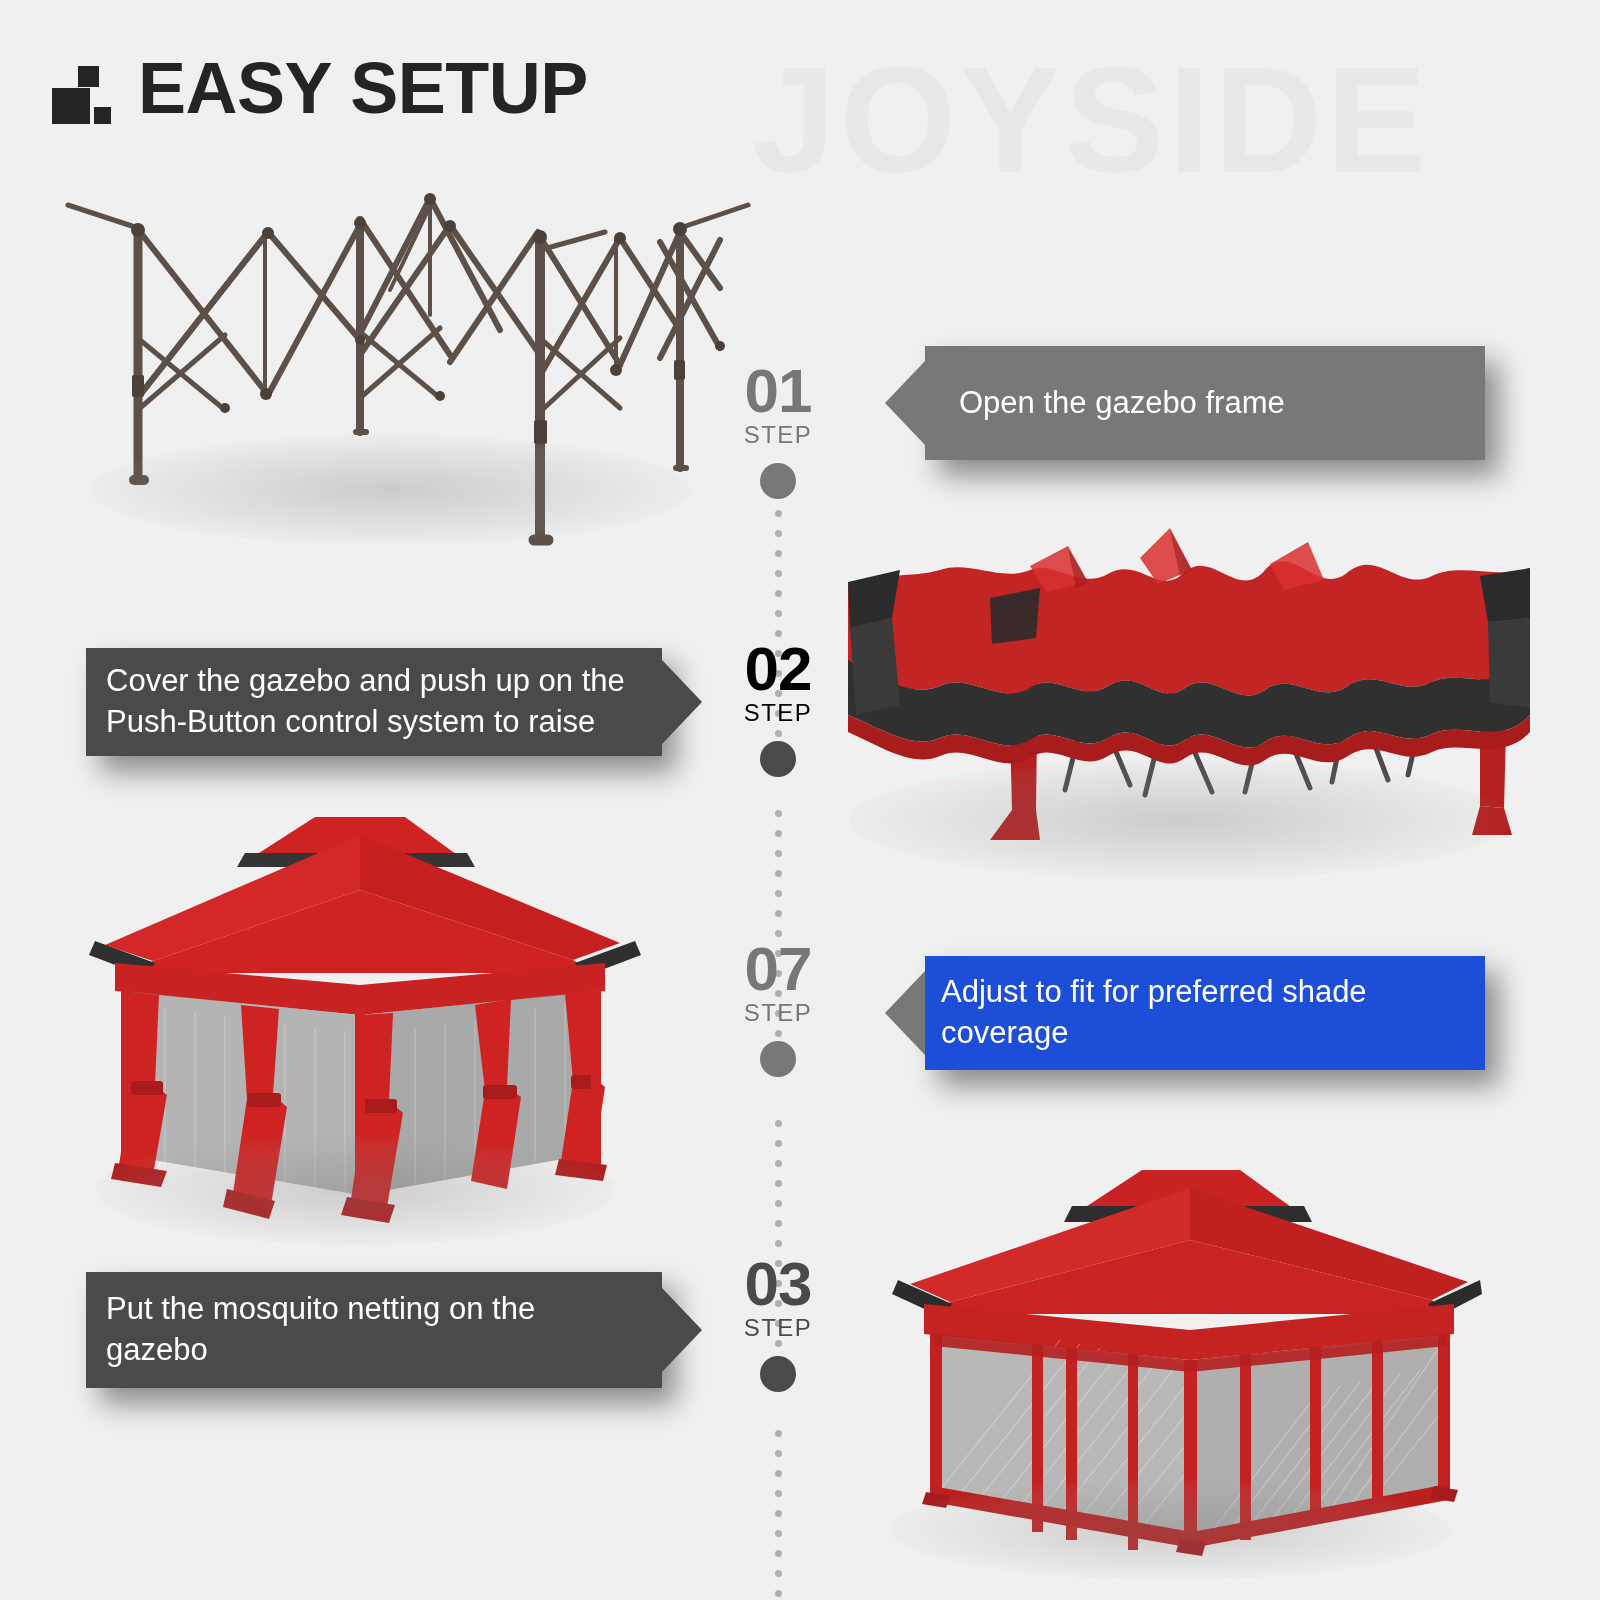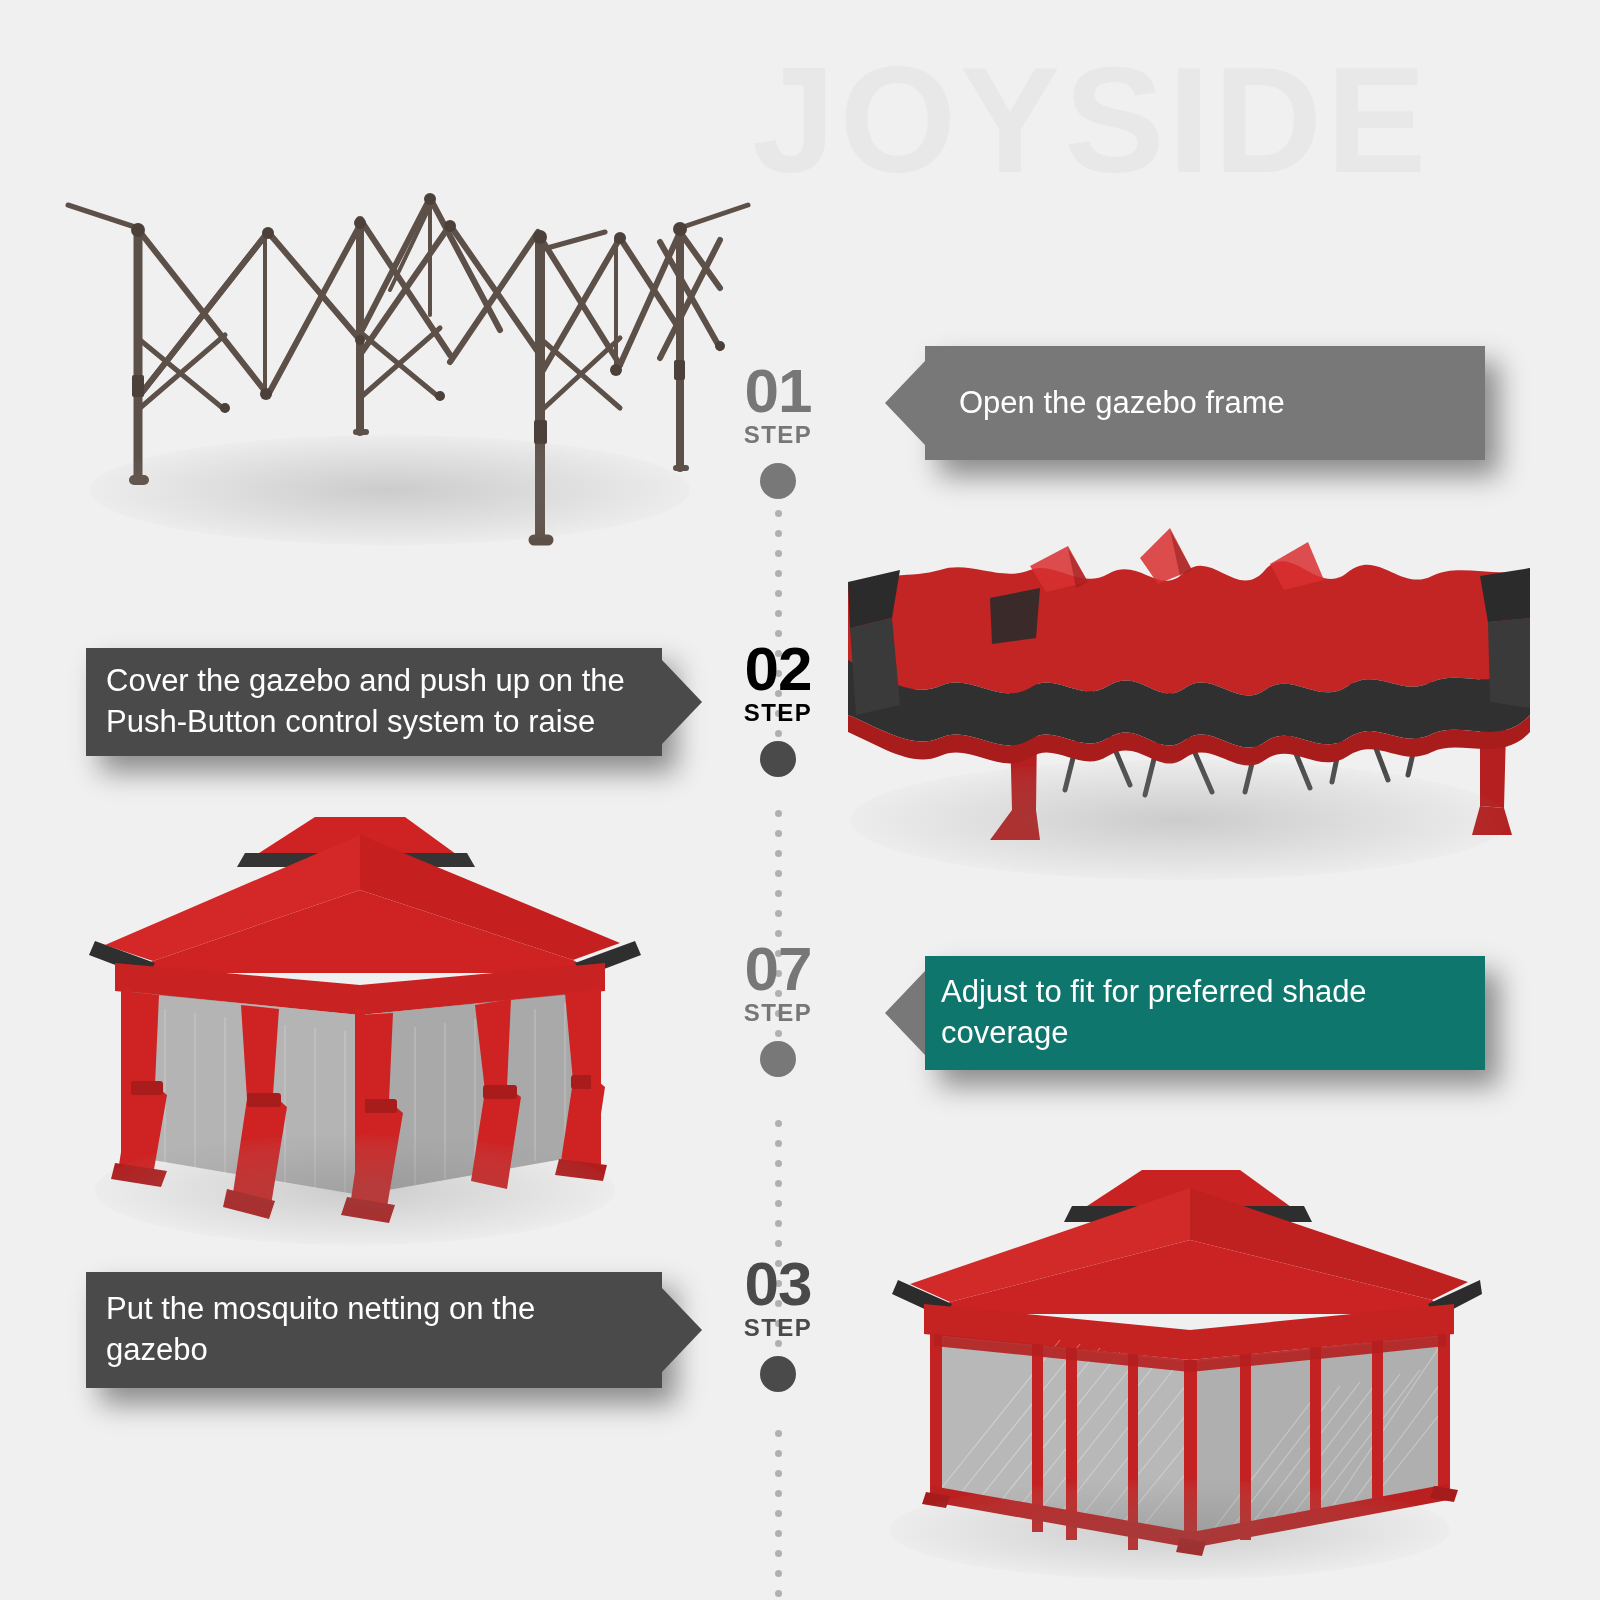--- a/index.html
+++ b/index.html
@@ -38,21 +38,21 @@
 
   
   .timeline { position: absolute; left: 770px; top: 300px; width: 16px; height: 1300px; }
   .dot-col { position: absolute; left: 0; width: 16px; display: flex; flex-direction: column; align-items: center; gap: 13px; }
   .tdot { width: 7px; height: 7px; border-radius: 50%; background: #b0b0b0; }
 
   
   .step { position: absolute; }
   .step-marker { position: absolute; width: 120px; text-align: center; }
   .step-num { font-size: 62px; font-weight: 700; line-height: 0.92; letter-spacing: -1px; }
-  .step-word { font-size: 24px; font-weight: 700; letter-spacing: 1.5px; margin-top: 2px; }
+  .step-word { font-size: 24px; font-weight: 400; letter-spacing: 1.5px; margin-top: 2px; }
   .step-bullet { width: 36px; height: 36px; border-radius: 50%; margin: 14px auto 0; }
 
   .callout { position: absolute; display: flex; align-items: center; }
   .callout-box {
     position: relative;
     display: flex; align-items: center;
     color: #ffffff;
     font-size: 31px;
     line-height: 1.32;
     box-shadow: 14px 16px 26px rgba(0,0,0,0.42);
@@ -92,20 +92,28 @@
 
   svg { overflow: visible; }
 </style>
 </head>
 <body>
 
 <div id="page">
 
   <div class="watermark">JOYSIDE</div>
 
+  <div class="header">
+    <span class="brand-mark">
+      <i class="bm-top"></i>
+        <i class="bm-big"></i>
+        <i class="bm-small"></i>
+    </span>
+    <h1>EASY SETUP</h1>
+  </div>
 
   <div class="photo frame-art">
     <div class="ground-shadow" style="left:30px; top:255px; width:600px; height:110px;"></div>
     <svg width="690" height="390" viewBox="0 0 690 390">
       <g stroke="#5d5048" stroke-width="6" stroke-linecap="round" fill="none">
 
         <path d="M8 25 L78 48" stroke-width="5"></path>
         <path d="M620 48 L688 25" stroke-width="5"></path>
         <path d="M480 70 L545 52" stroke-width="5"></path>
 
@@ -483,21 +491,21 @@
     </div>
   </div>
 
   <div class="step">
     <div class="step-marker" style="left:718px; top:940px; color:#777777;">
       <div class="step-num">07</div>
       <div class="step-word">STEP</div>
       <div class="step-bullet" style="background:#787878;"></div>
     </div>
     <div class="callout" style="left:925px; top:946px;">
-      <div class="callout-box arrow-left" style="--bg:#787878; background:#0f766e; width:560px; height:114px; padding:0 16px;">
+      <div class="callout-box arrow-left" style="--bg:#787878; background:#1d4ed8; width:560px; height:114px; padding:0 16px;">
         <span class="ctext">Adjust to fit for preferred shade coverage</span>
       </div>
     </div>
   </div>
 
   <div class="step">
     <div class="step-marker" style="left:718px; top:1255px; color:#4a4a4a;">
       <div class="step-num">03</div>
       <div class="step-word">STEP</div>
       <div class="step-bullet" style="background:#4a4a4a;"></div>

